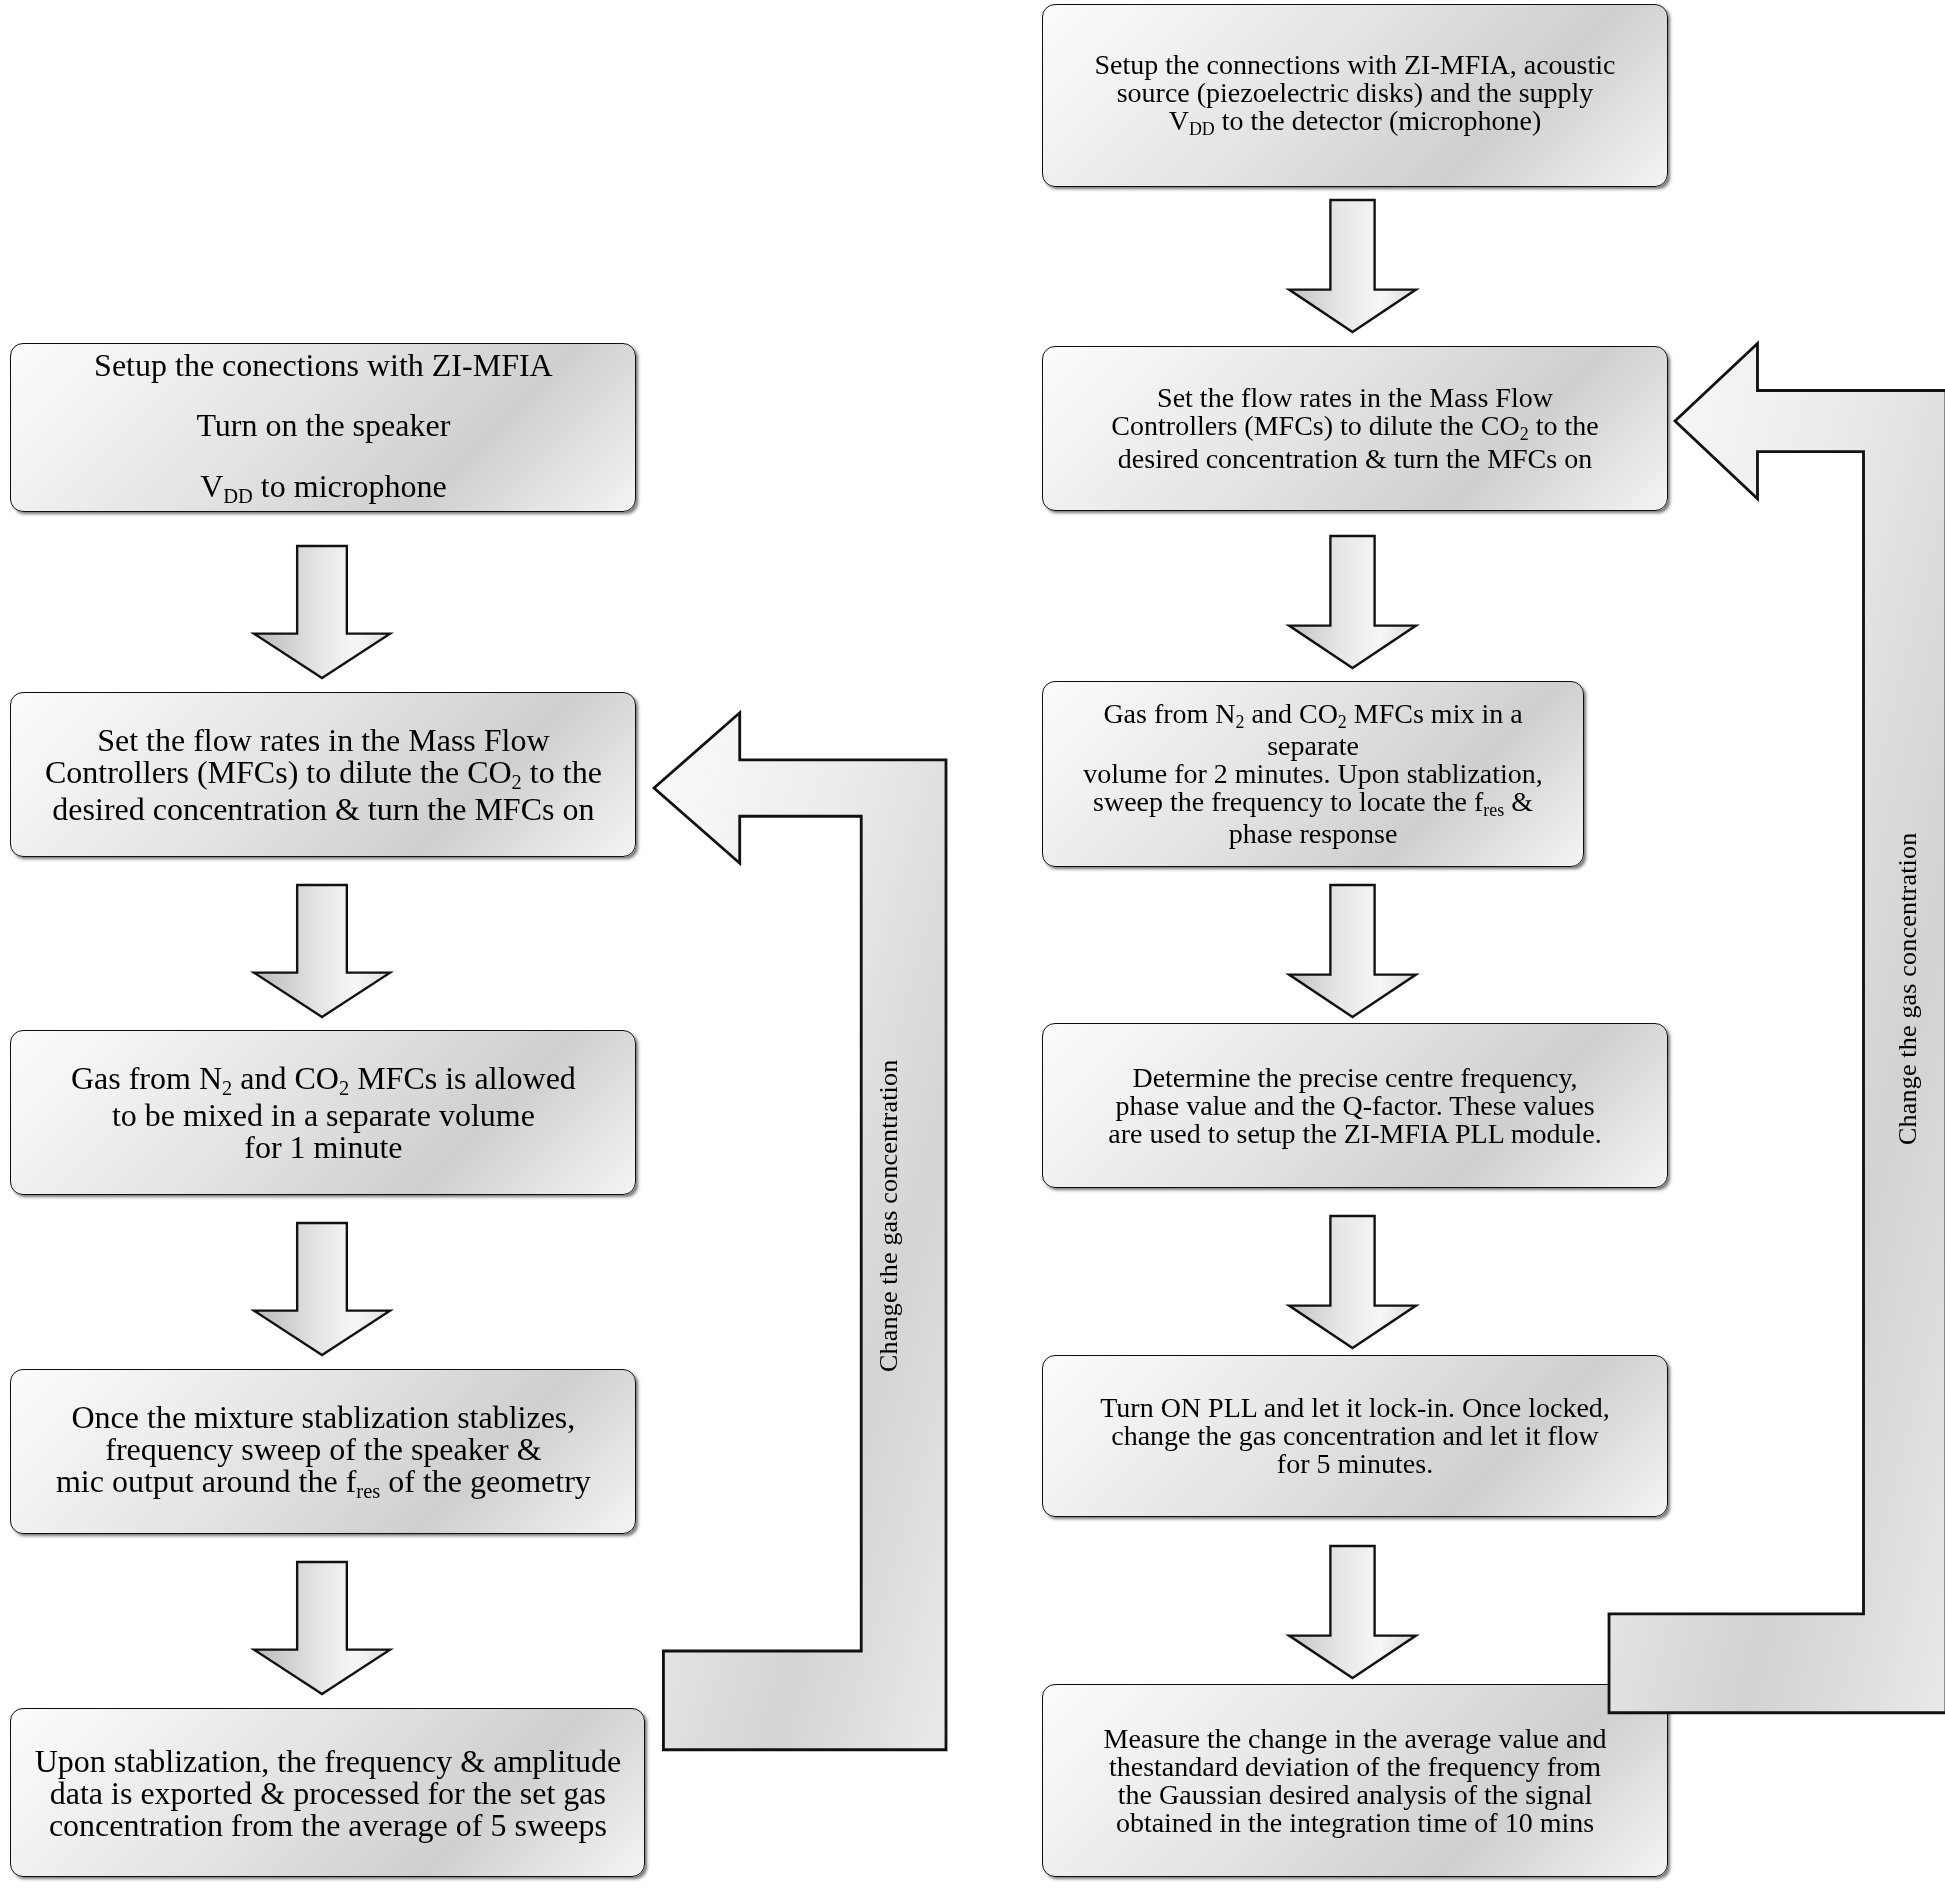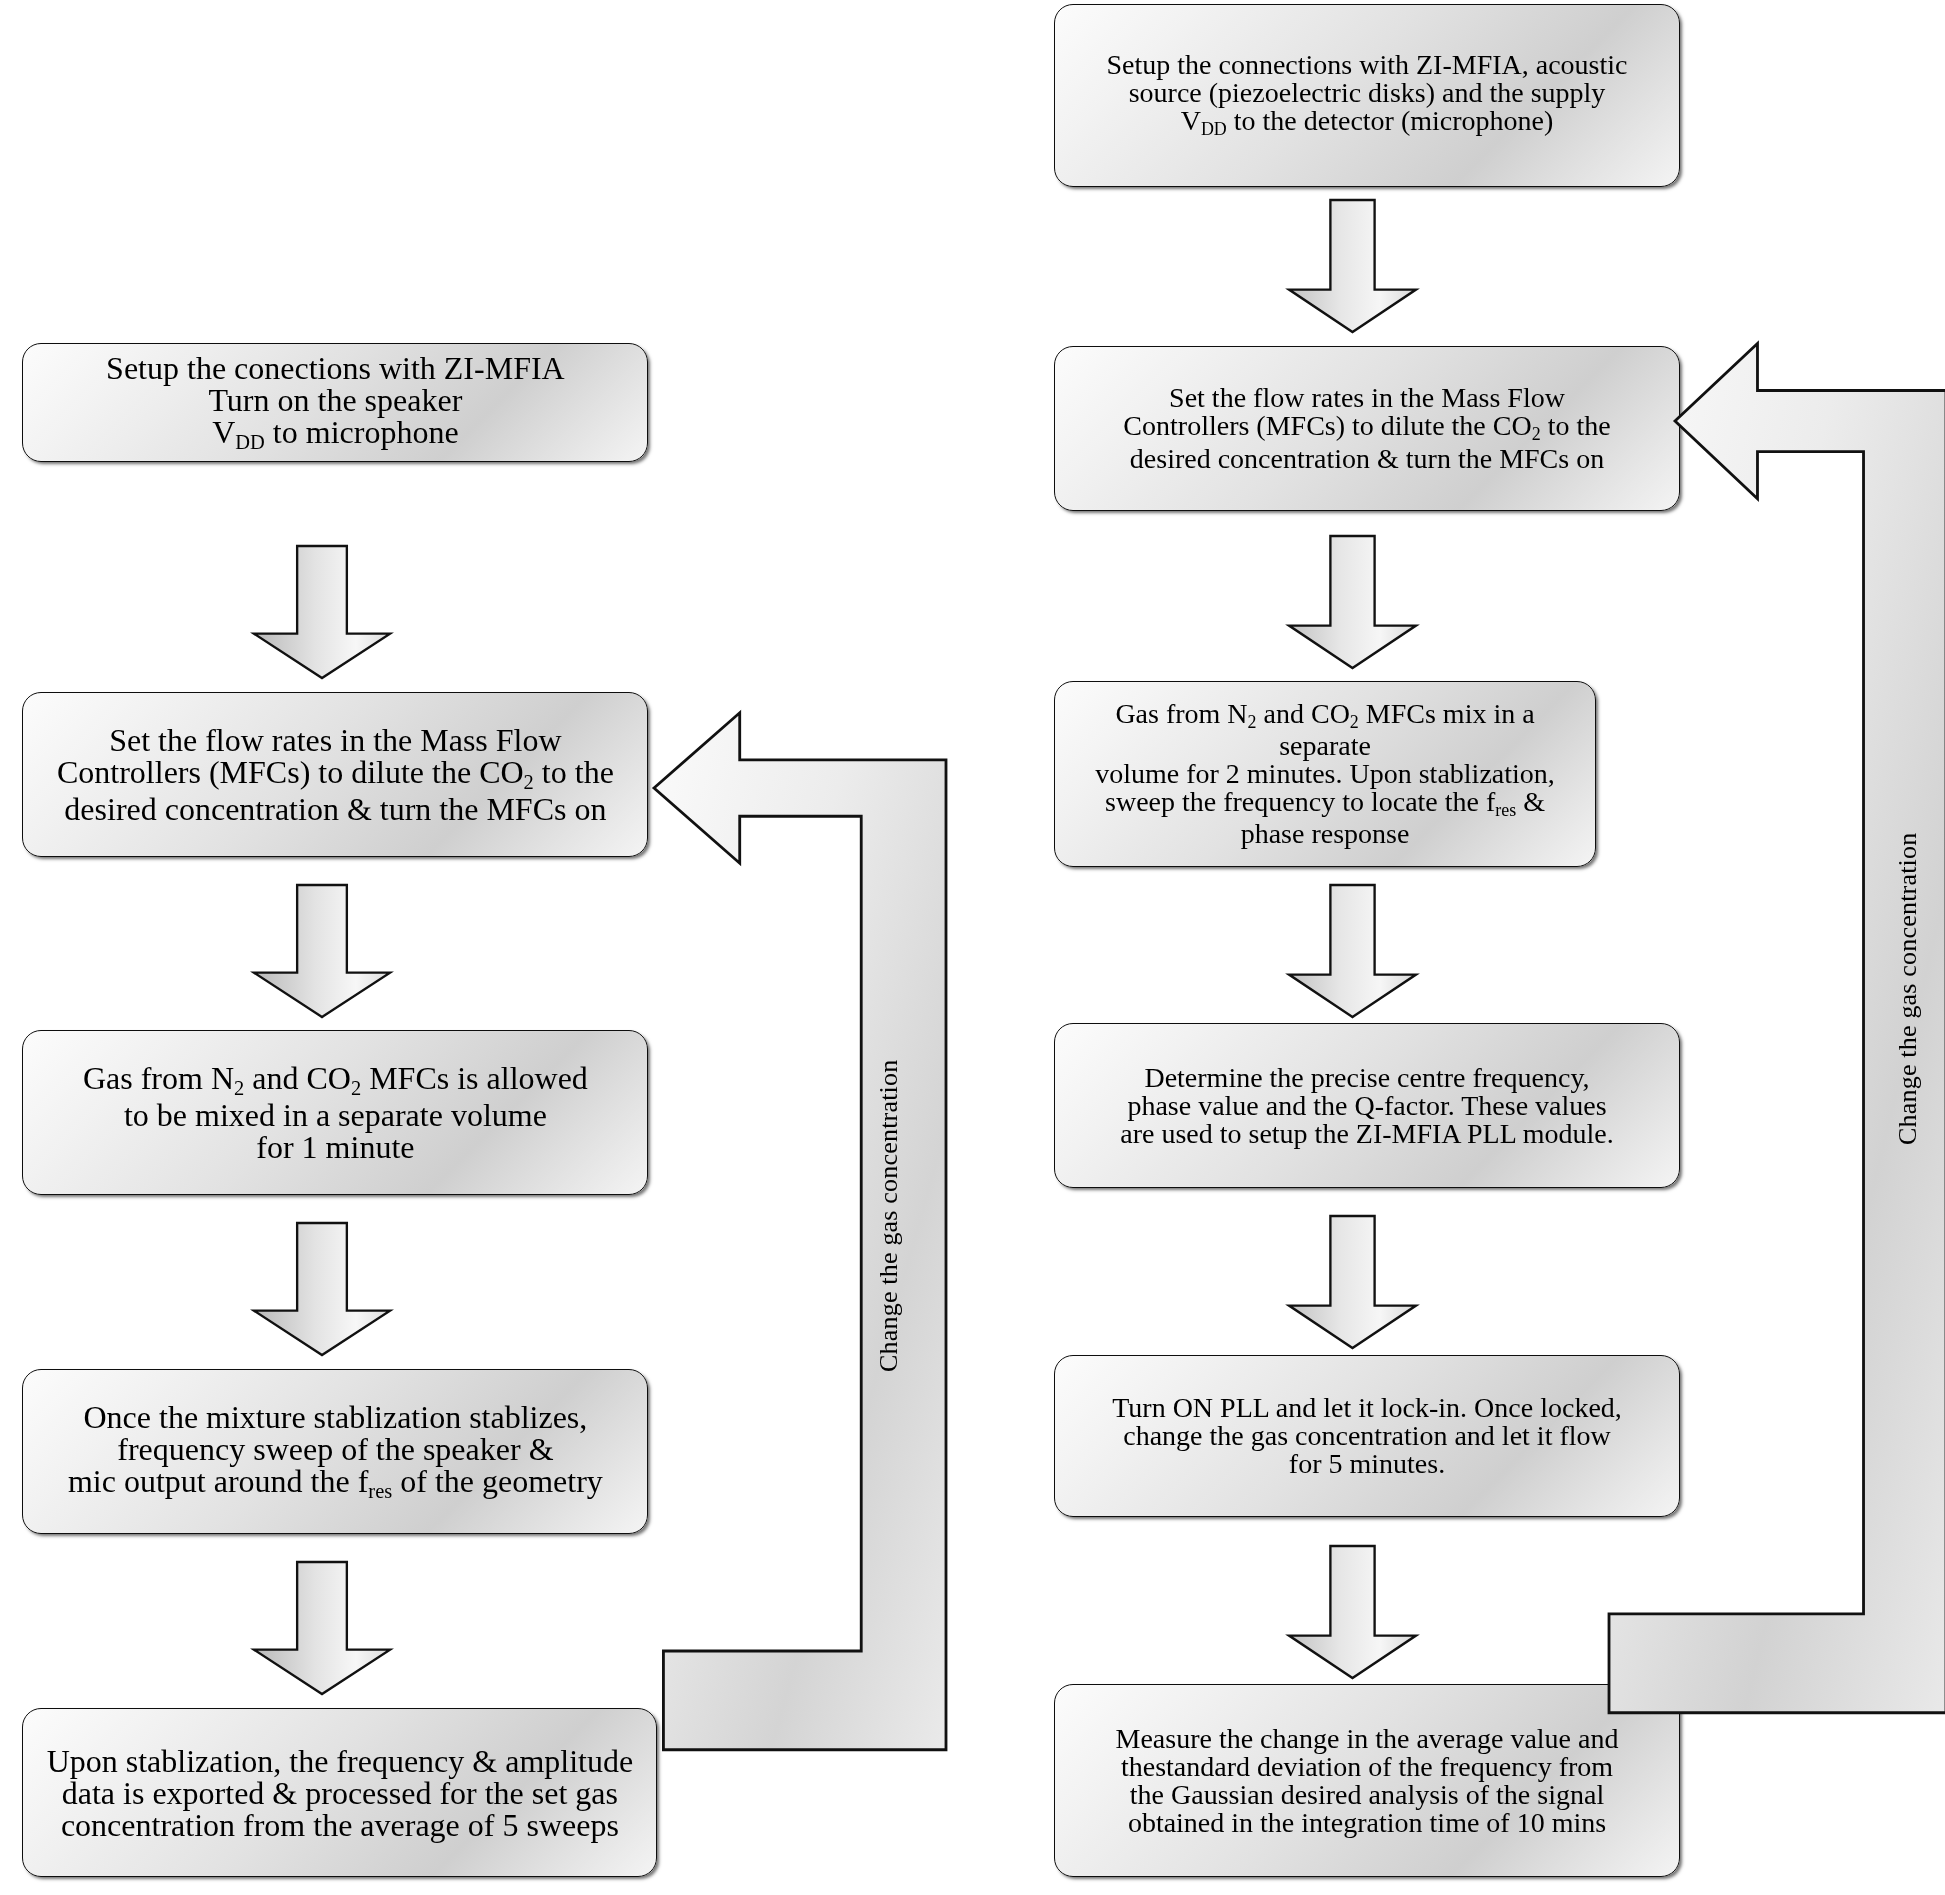--- a/index.html
+++ b/index.html
@@ -4,28 +4,27 @@
 <style>
   html,body{margin:0;padding:0;background:#ffffff;}
   body{font-family:"Liberation Serif","DejaVu Serif",serif;}
   #canvas{position:relative;width:1946px;height:1895px;background:#fff;overflow:hidden;}
 
   
   .box{
     position:absolute;
     box-sizing:border-box;
     border:1.4px solid #0e0e0e;
-    border-radius:19px;
+    border-radius:13px;
     background:linear-gradient(135deg,#fcfcfc 0%,#f2f2f2 18%,#e2e2e2 45%,#cfcfcf 72%,#f4f4f4 100%);
     box-shadow:2.4px 2.8px 3.3px -0.9px rgba(0,0,0,.55);
     display:flex;flex-direction:column;justify-content:center;align-items:center;
     text-align:center;
     color:#000;
     padding:4.7px 12.2px;
-    margin-left:12px;
   }
   .box .ln{display:block;width:100%;line-height:1.0;}
   .box.fs68 .ln{font-size:32px;}
   .box.fs60 .ln{font-size:28px;}
   sub{font-size:.64em;vertical-align:-0.30em;}
 
   
   .darrow{position:absolute;}
   .darrow svg{display:block;width:100%;height:100%;overflow:visible;}
 
@@ -44,21 +43,21 @@
     letter-spacing:0.2px;
     display:flex;align-items:center;justify-content:center;
     pointer-events:none;
   }
 </style>
 </head>
 <body>
 
 <div id="canvas">
 
-  <div class="box fs68" style="left:10.4px;top:343px;width:626px;height:119px;">
+  <div class="box fs68" style="left:10.4px;top:343px;width:626px;height:169px;justify-content:space-between;">
     <span class="ln">Setup the conections with ZI-MFIA</span>
     <span class="ln">Turn on the speaker</span>
     <span class="ln">V<sub>DD</sub> to microphone</span>
   </div>
 
   <div class="darrow" style="left:254px;top:546px;width:136px;height:132px;">
     <svg viewBox="0 0 290 280" preserveAspectRatio="none">
       <defs>
         <linearGradient id="agL" x1="0" y1="0" x2="1" y2="0">
           <stop offset="0%" stop-color="#b9b9b9"></stop>

